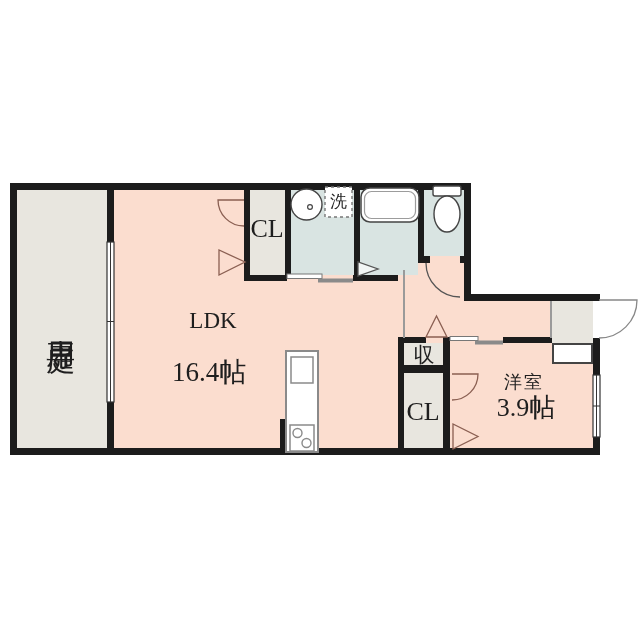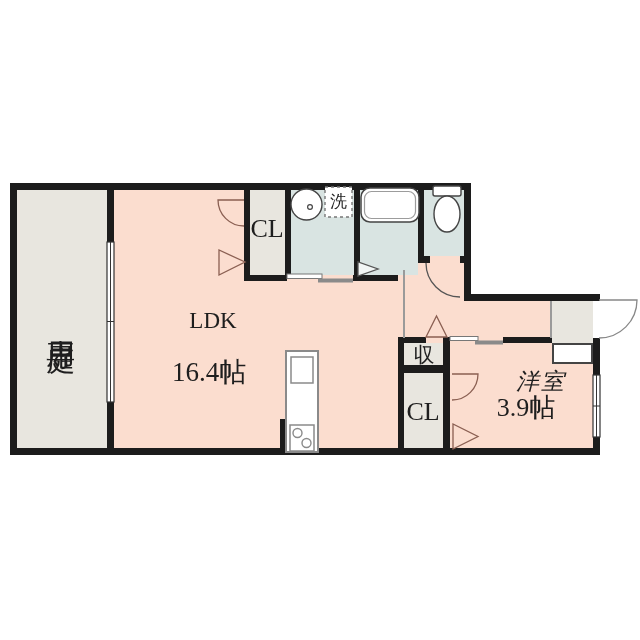--- a/index.html
+++ b/index.html
@@ -144,16 +144,16 @@
     </g>
   </svg>
 
   <div class="lbl vert" style="left:61px;top:320px;font-size:29px;letter-spacing:3px;">専用庭</div>
   <div class="lbl" style="left:213px;top:321px;font-size:23px;">LDK</div>
   <div class="lbl" style="left:209px;top:347px;font-size:27px;margin-top:25px;">16.4帖</div>
   <div class="lbl" style="left:267px;top:229px;font-size:26px;">CL</div>
   <div class="lbl" style="left:338.5px;top:202px;font-size:17px;">洗</div>
   <div class="lbl" style="left:424px;top:355px;font-size:21px;">収</div>
   <div class="lbl" style="left:423px;top:412px;font-size:26px;">CL</div>
-  <div class="lbl" style="left:541px;top:382px;font-size:23px;letter-spacing:2px;font-style:italic;">洋室</div>
+  <div class="lbl" style="left:524px;top:382px;font-size:18px;letter-spacing:2px;">洋室</div>
   <div class="lbl" style="left:526px;top:408px;font-size:26px;text-align:center;">3.9帖</div>
 
 </div>
 
 </body></html>

